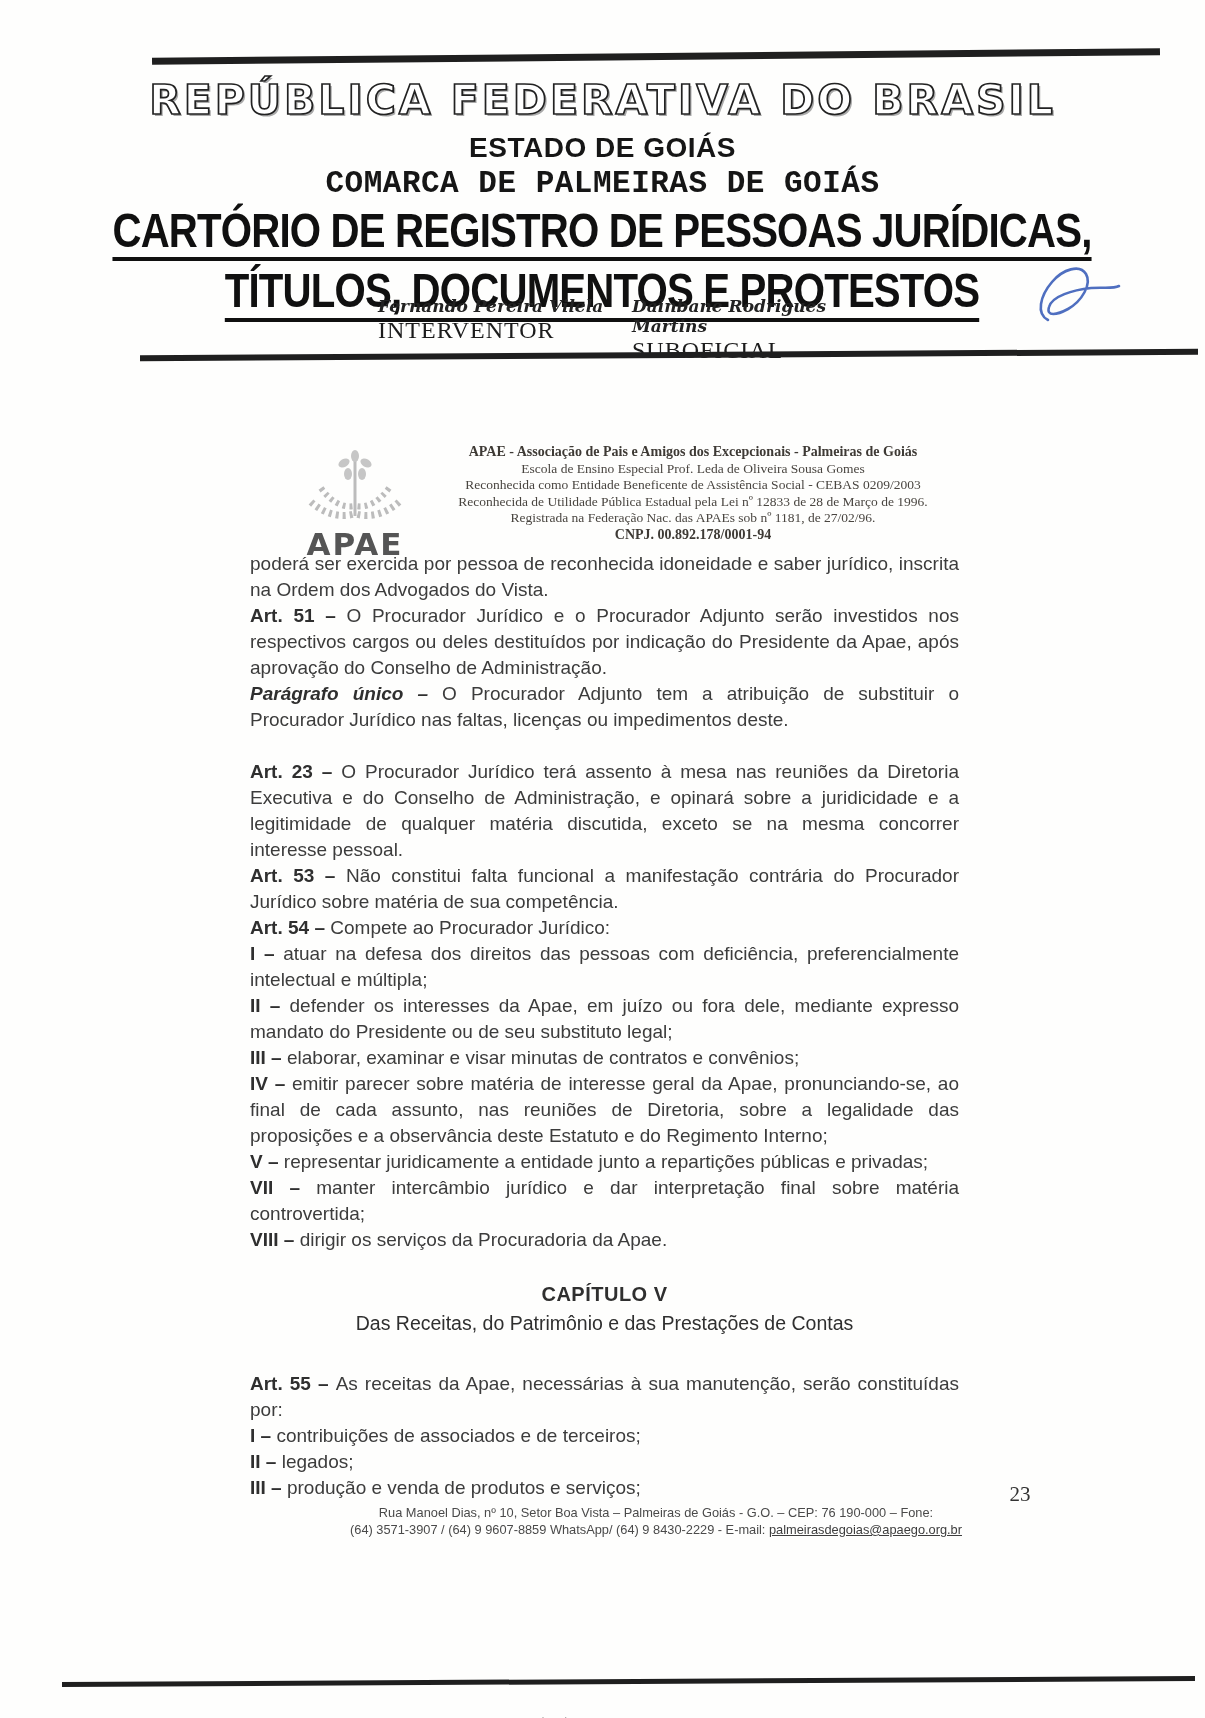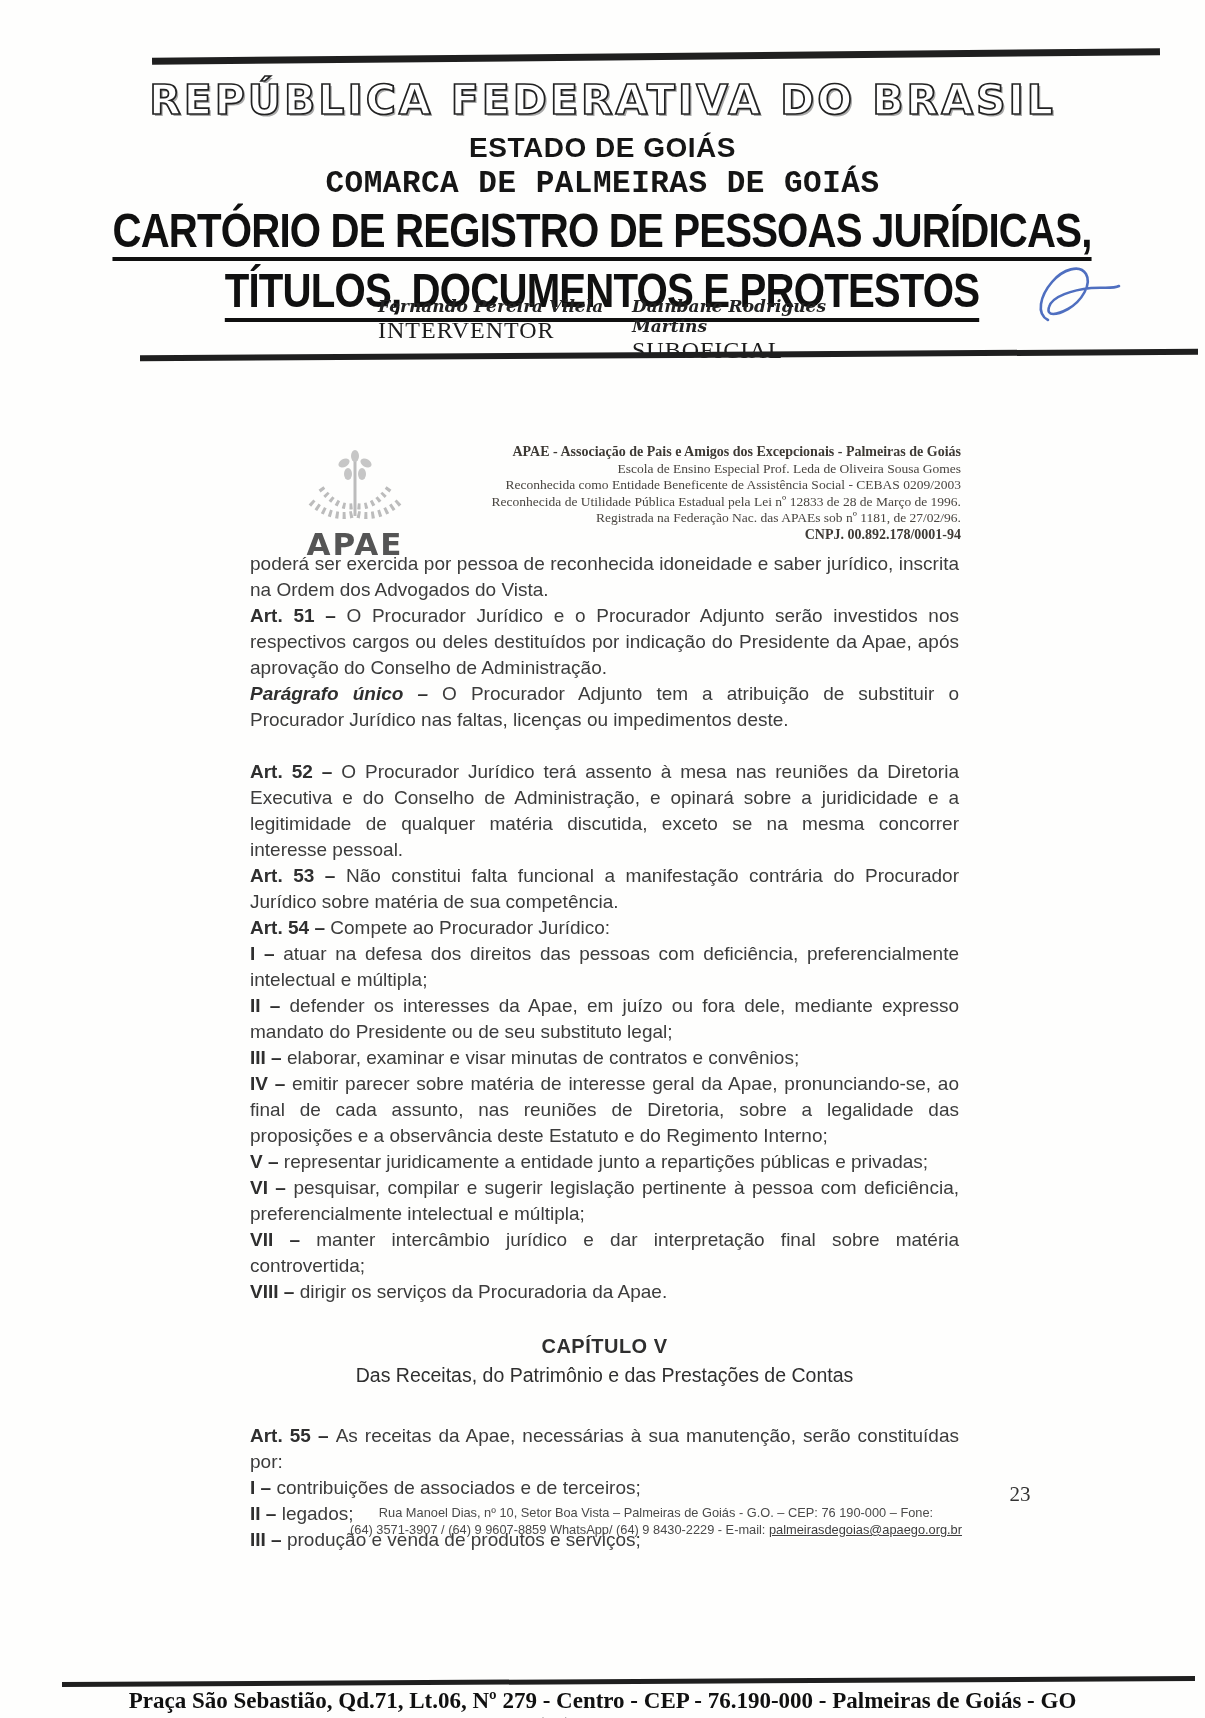--- a/index.html
+++ b/index.html
@@ -44,21 +44,21 @@
   }
   .signature{position:absolute;left:1028px;top:256px;}
   
   .apae-block{position:absolute;left:255px;top:444px;width:706px;}
   .apae-logo{position:absolute;left:40px;top:2px;width:120px;text-align:center;}
   .apae-logo .logotype{
     font-size:31px;font-weight:900;letter-spacing:2px;color:#555;margin-top:-6px;
     font-family:"DejaVu Sans",sans-serif;
   }
   .apae-lines{
-    margin-left:170px;text-align:right;
+    margin-left:170px;text-align:center;
     font-family:"Liberation Serif",serif;font-size:13.5px;line-height:16.5px;color:#494540;
   }
   .apae-lines .l-bold{font-weight:bold;font-size:14px;color:#3e3a35;}
   
   .body-text{position:absolute;left:250px;top:551px;width:709px;}
   .para{
     margin:0;font-size:19px;line-height:26px;text-align:justify;color:#3c3c3c;
   }
   .para .lead{font-weight:bold;color:#2f2f2f;}
   .para .lead-italic{font-weight:bold;font-style:italic;color:#2f2f2f;}
@@ -152,29 +152,28 @@
       <div>Reconhecida de Utilidade Pública Estadual pela Lei nº 12833 de 28 de Março de 1996.</div>
       <div>Registrada na Federação Nac. das APAEs sob nº 1181, de 27/02/96.</div>
       <div class="l-bold">CNPJ. 00.892.178/0001-94</div>
     </div>
   </div>
 
   <div class="body-text">
     <p class="para"><span>poderá ser exercida por pessoa de reconhecida idoneidade e saber jurídico, inscrita na Ordem dos Advogados do Vista.</span></p>
     <p class="para"><span class="lead">Art. 51 – </span><span>O Procurador Jurídico e o Procurador Adjunto serão investidos nos respectivos cargos ou deles destituídos por indicação do Presidente da Apae, após aprovação do Conselho de Administração.</span></p>
     <p class="para"><span class="lead-italic">Parágrafo único – </span><span>O Procurador Adjunto tem a atribuição de substituir o Procurador Jurídico nas faltas, licenças ou impedimentos deste.</span></p>
-    <p class="para mt"><span class="lead">Art. 52 – </span><span>O Procurador Jurídico terá assento à mesa nas reuniões da Diretoria Executiva e do Conselho de Administração, e opinará sobre a juridicidade e a legitimidade de qualquer matéria discutida, exceto se na mesma concorrer interesse pessoal.</span></p>
+    <p class="para mt"><span class="lead">Art. 23 – </span><span>O Procurador Jurídico terá assento à mesa nas reuniões da Diretoria Executiva e do Conselho de Administração, e opinará sobre a juridicidade e a legitimidade de qualquer matéria discutida, exceto se na mesma concorrer interesse pessoal.</span></p>
     <p class="para"><span class="lead">Art. 53 – </span><span>Não constitui falta funcional a manifestação contrária do Procurador Jurídico sobre matéria de sua competência.</span></p>
     <p class="para"><span class="lead">Art. 54 – </span><span>Compete ao Procurador Jurídico:</span></p>
     <p class="para"><span class="lead">I – </span><span>atuar na defesa dos direitos das pessoas com deficiência, preferencialmente intelectual e múltipla;</span></p>
     <p class="para"><span class="lead">II – </span><span>defender os interesses da Apae, em juízo ou fora dele, mediante expresso mandato do Presidente ou de seu substituto legal;</span></p>
     <p class="para"><span class="lead">III – </span><span>elaborar, examinar e visar minutas de contratos e convênios;</span></p>
     <p class="para"><span class="lead">IV – </span><span>emitir parecer sobre matéria de interesse geral da Apae, pronunciando-se, ao final de cada assunto, nas reuniões de Diretoria, sobre a legalidade das proposições e a observância deste Estatuto e do Regimento Interno;</span></p>
     <p class="para"><span class="lead">V – </span><span>representar juridicamente a entidade junto a repartições públicas e privadas;</span></p>
-    <p class="para"><span class="lead">VI – </span><span>pesquisar, compilar e sugerir legislação pertinente à pessoa com deficiência, preferencialmente intelectual e múltipla;</span></p>
     <p class="para"><span class="lead">VII – </span><span>manter intercâmbio jurídico e dar interpretação final sobre matéria controvertida;</span></p>
     <p class="para"><span class="lead">VIII – </span><span>dirigir os serviços da Procuradoria da Apae.</span></p>
 
     <div class="chapter">
       <div class="ch-title">CAPÍTULO V</div>
       <div class="ch-subtitle">Das Receitas, do Patrimônio e das Prestações de Contas</div>
     </div>
 
     <p class="para after-chapter"><span class="lead">Art. 55 – </span><span>As receitas da Apae, necessárias à sua manutenção, serão constituídas por:</span></p>
     <p class="para"><span class="lead">I – </span><span>contribuições de associados e de terceiros;</span></p>
@@ -183,16 +182,15 @@
   </div>
 
   <div class="pagenum">23</div>
 
   <div class="apae-footer">
     <div>Rua Manoel Dias, nº 10, Setor Boa Vista – Palmeiras de Goiás - G.O. – CEP: 76 190-000 – Fone:</div>
     <div><span>(64) 3571-3907 / (64) 9 9607-8859 WhatsApp/ (64) 9 8430-2229 - E-mail: </span><span class="email">palmeirasdegoias@apaego.org.br</span></div>
   </div>
 
   <div class="rule rule-footer"></div>
-  <div class="footer-address">Praça São Sebastião, Qd.71, Lt.06, Nº 279 - Centro - CEP - 76.190-000 - Palmeiras de Goiás - GO</div>
   <div class="footer-phone">(64) 3571-1888</div>
 
 </div>
 
 </body></html>

